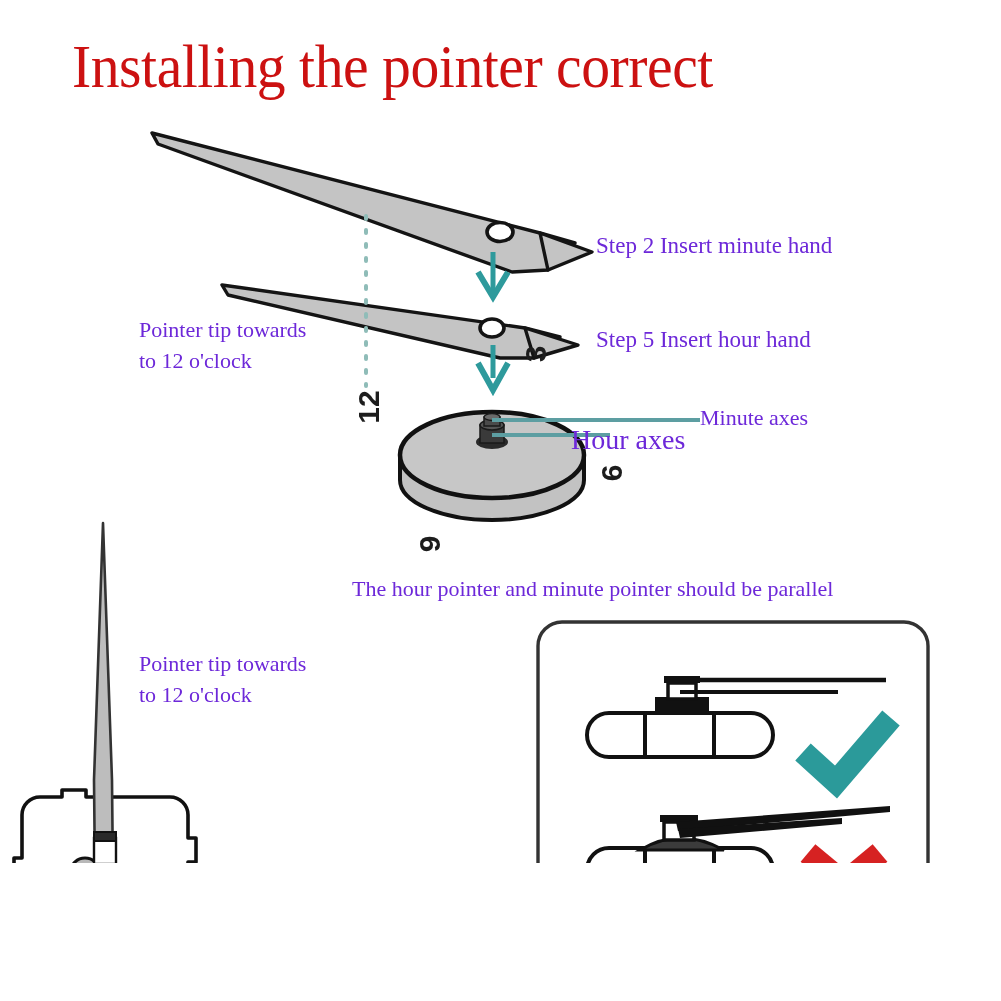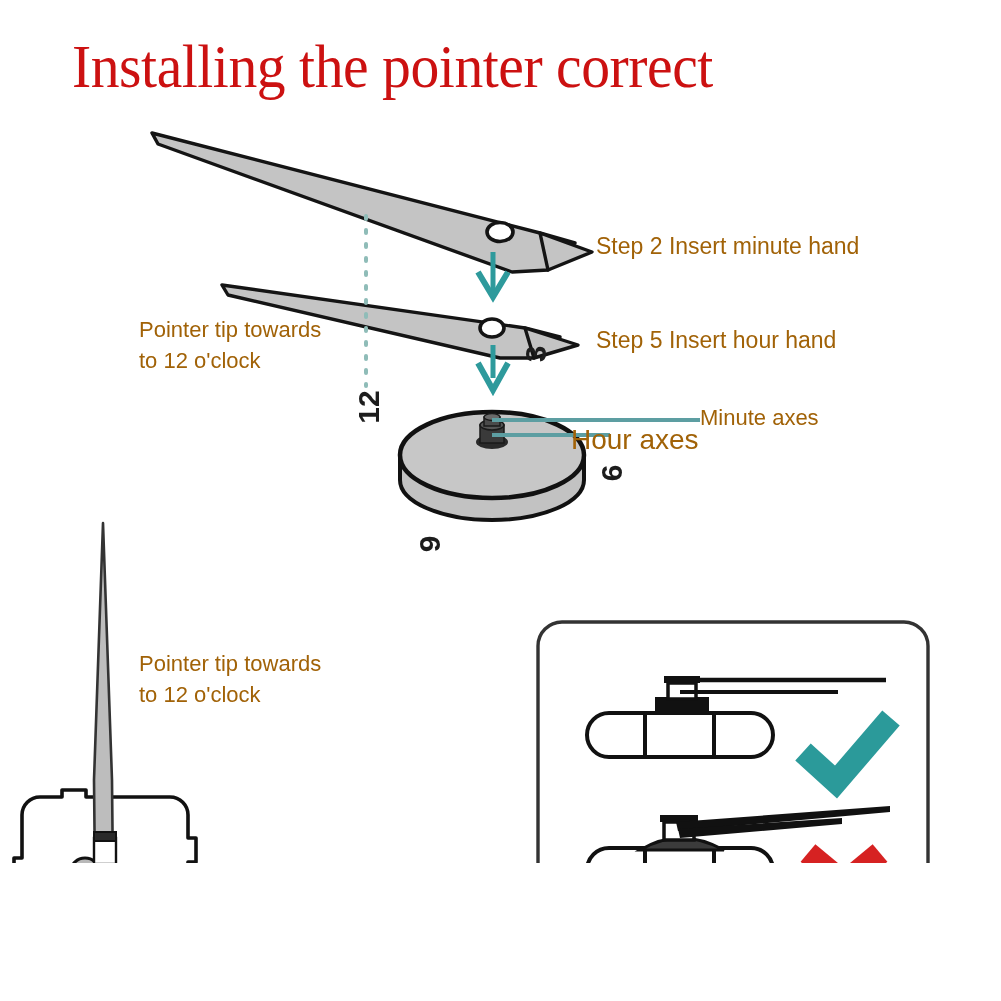--- a/index.html
+++ b/index.html
@@ -18,22 +18,22 @@
   #art {
     position: absolute;
     left: 0;
     top: 0;
     width: 1001px;
     height: 1001px;
   }
   .txt {
     position: absolute;
     white-space: pre;
-    color: #a16207;
-    font-family: Liberation Sans, sans-serif;
+    color: #6d28d9;
+    font-family: Liberation Serif, serif;
   }
   #title {
     left: 72px;
     top: 30px;
     font-size: 62px;
     line-height: 72px;
     color: #cc1111;
     font-family: "Liberation Serif", serif;
     font-weight: 400;
     letter-spacing: -0.5px;
@@ -166,20 +166,21 @@
   </svg>
 
   <div class="txt" id="title">Installing the pointer correct</div>
 
   <div class="txt lbl-step2">Step 2 Insert minute hand</div>
   <div class="txt lbl-step1">Step 5 Insert hour hand</div>
 
   <div class="txt lbl-min-axes">Minute axes</div>
   <div class="txt lbl-hour-axes">Hour axes</div>
 
+  <div class="txt lbl-parallel">The hour pointer and minute pointer should be parallel</div>
 
   <div class="txt tip-a"><span>Pointer tip towards</span>
 <span>to 12 o'clock</span></div>
 
   <div class="txt tip-b"><span>Pointer tip towards</span>
 <span>to 12 o'clock</span></div>
 
   <div class="clocknum n12">12</div>
   <div class="clocknum n3">3</div>
   <div class="clocknum n6">6</div>

